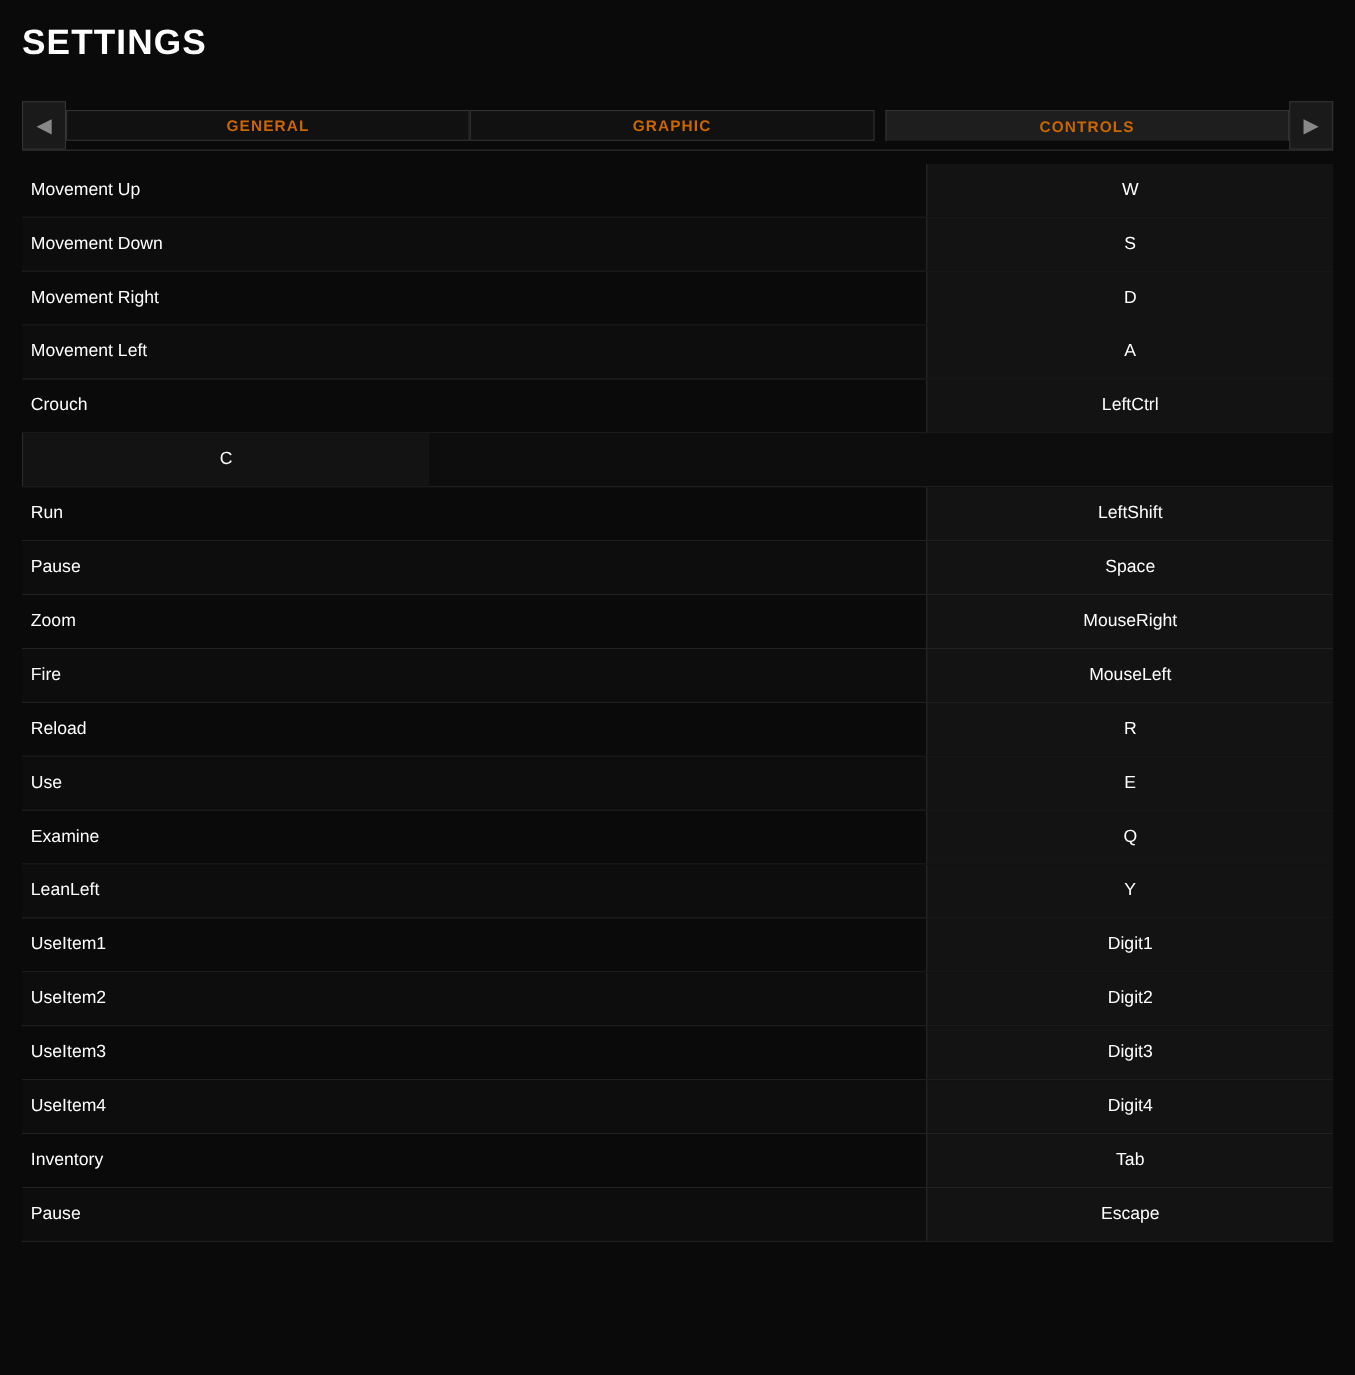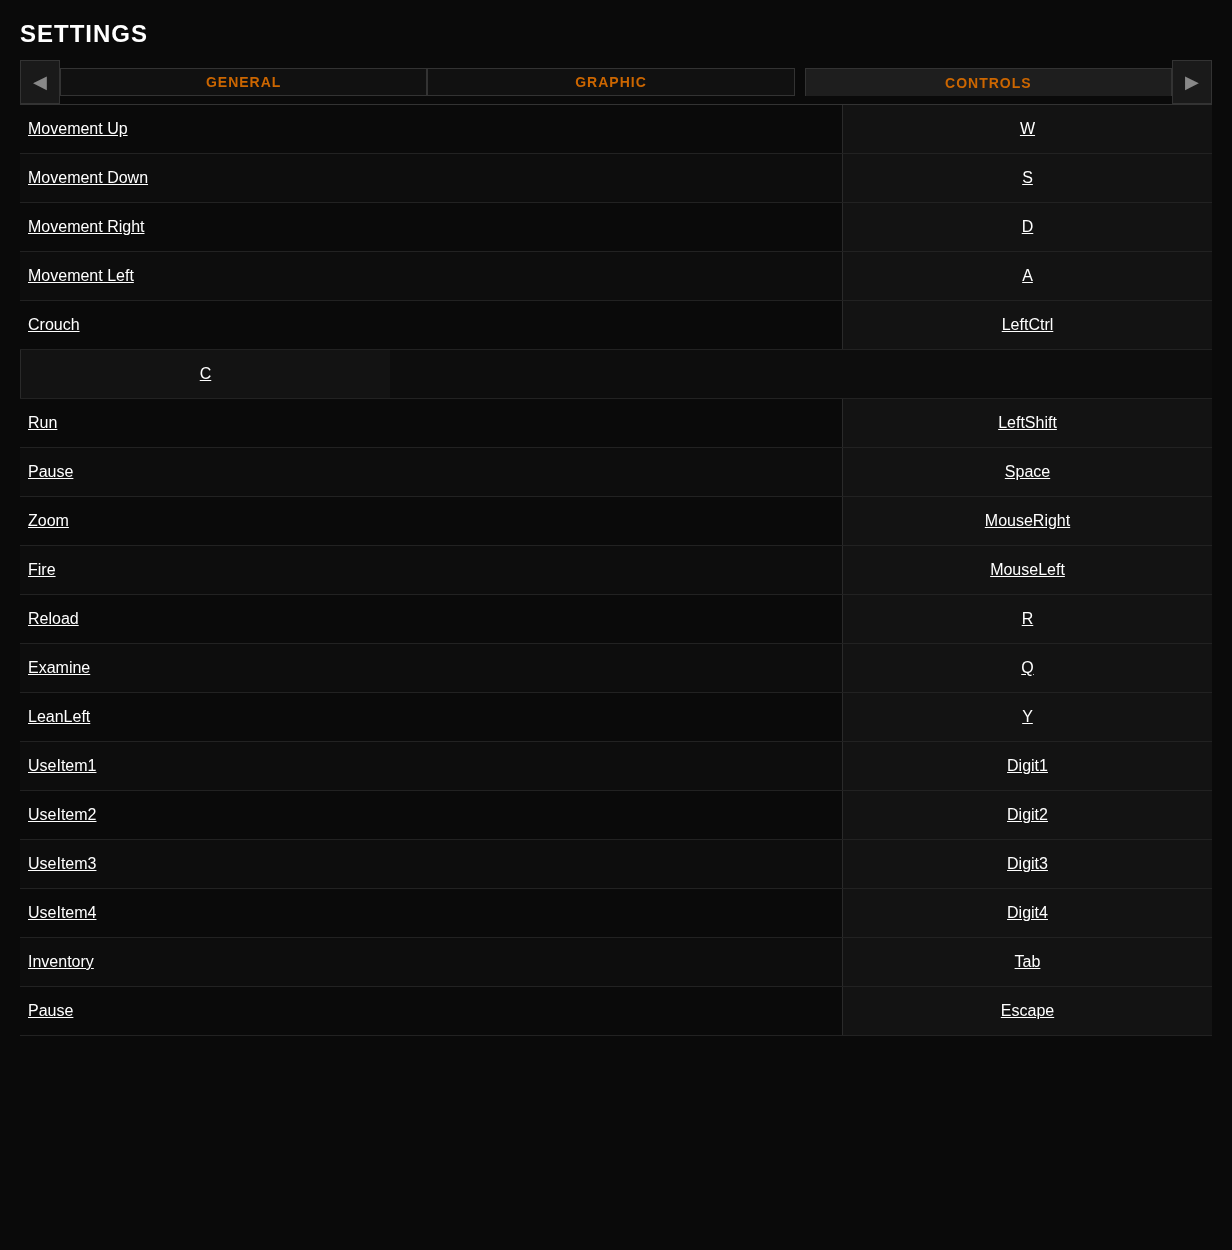--- a/index.html
+++ b/index.html
@@ -14,24 +14,24 @@
       font-family: 'Arial', sans-serif;
       width: 1232px;
       min-height: 1250px;
     }
 
     .page-container {
       padding: 20px 20px;
     }
 
     .page-title {
-      font-size: 24px;
+      font-size: 32px;
       font-weight: bold;
       color: #ffffff;
-      margin-bottom: 12px;
+      margin-bottom: 35px;
       letter-spacing: 1px;
     }
 
     .tabs-container {
       display: flex;
       align-items: center;
       margin-bottom: 0;
       border-bottom: 1px solid #333;
     }
 
@@ -62,22 +62,21 @@
       text-align: center;
     }
 
     .tab-btn.active {
       background: #1e1e1e;
       border-bottom: none;
       margin-left: 10px;
     }
 
     .controls-list {
-      margin-top: 0;
-      text-decoration: underline;
+      margin-top: 12px;
     }
 
     .control-row {
       display: flex;
       align-items: center;
       border-bottom: 1px solid #222;
       min-height: 48px;
     }
 
     .control-row:nth-child(even) {
@@ -162,20 +161,24 @@
       </div>
       <div class="control-row">
         <div class="control-label">Fire</div>
         <div class="control-key">MouseLeft</div>
       </div>
       <div class="control-row">
         <div class="control-label">Reload</div>
         <div class="control-key">R</div>
       </div>
       <div class="control-row">
+        <div class="control-label">Use</div>
+        <div class="control-key">E</div>
+      </div>
+      <div class="control-row">
         <div class="control-label">Examine</div>
         <div class="control-key">Q</div>
       </div>
       <div class="control-row">
         <div class="control-label">LeanLeft</div>
         <div class="control-key">Y</div>
       </div>
       <div class="control-row">
         <div class="control-label">UseItem1</div>
         <div class="control-key">Digit1</div>

